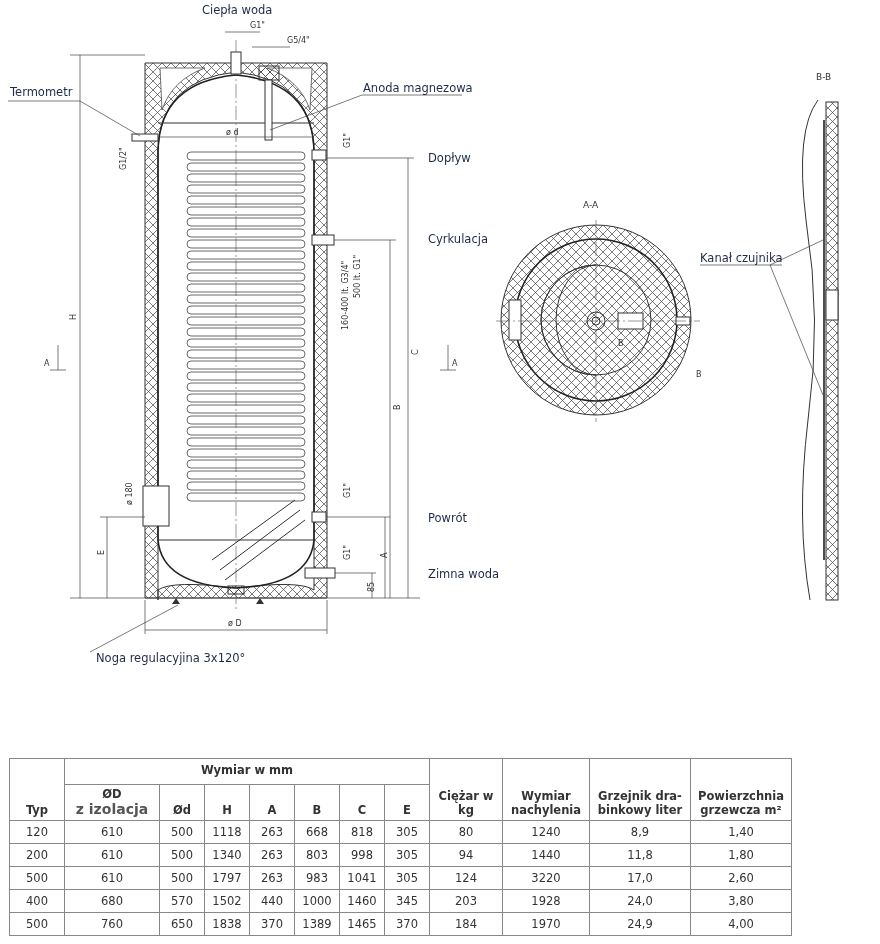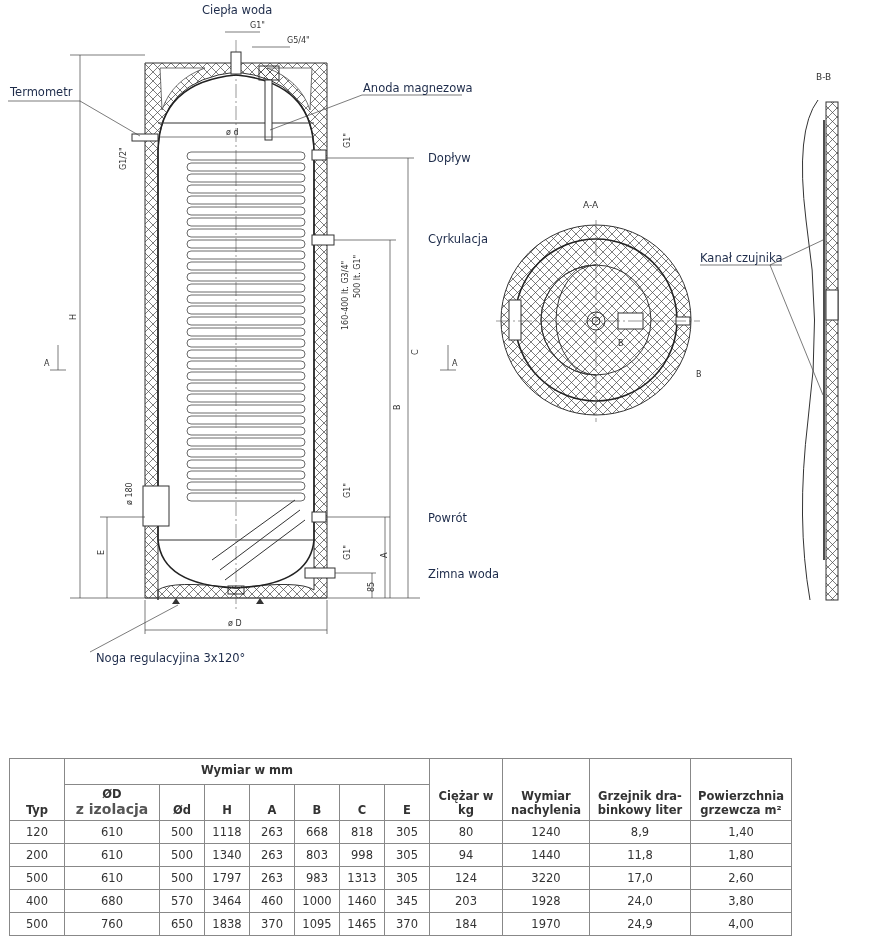--- a/index.html
+++ b/index.html
@@ -235,48 +235,48 @@
         <td>11,8</td>
         <td>1,80</td>
       </tr>
       <tr>
         <td>500</td>
         <td>610</td>
         <td>500</td>
         <td>1797</td>
         <td>263</td>
         <td>983</td>
-        <td>1313</td>
+        <td>1041</td>
         <td>305</td>
         <td>124</td>
         <td>3220</td>
         <td>17,0</td>
         <td>2,60</td>
       </tr>
       <tr>
         <td>400</td>
         <td>680</td>
         <td>570</td>
-        <td>3464</td>
-        <td>460</td>
+        <td>1502</td>
+        <td>440</td>
         <td>1000</td>
         <td>1460</td>
         <td>345</td>
         <td>203</td>
         <td>1928</td>
         <td>24,0</td>
         <td>3,80</td>
       </tr>
       <tr>
         <td>500</td>
         <td>760</td>
         <td>650</td>
         <td>1838</td>
         <td>370</td>
-        <td>1095</td>
+        <td>1389</td>
         <td>1465</td>
         <td>370</td>
         <td>184</td>
         <td>1970</td>
         <td>24,9</td>
         <td>4,00</td>
       </tr>
     </tbody>
 </table>
 

